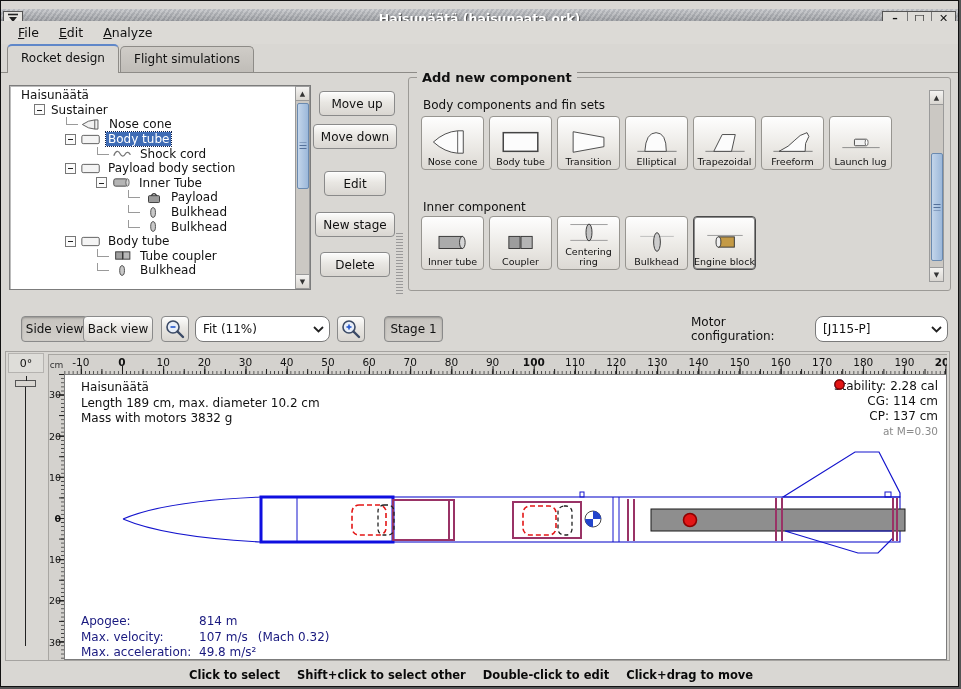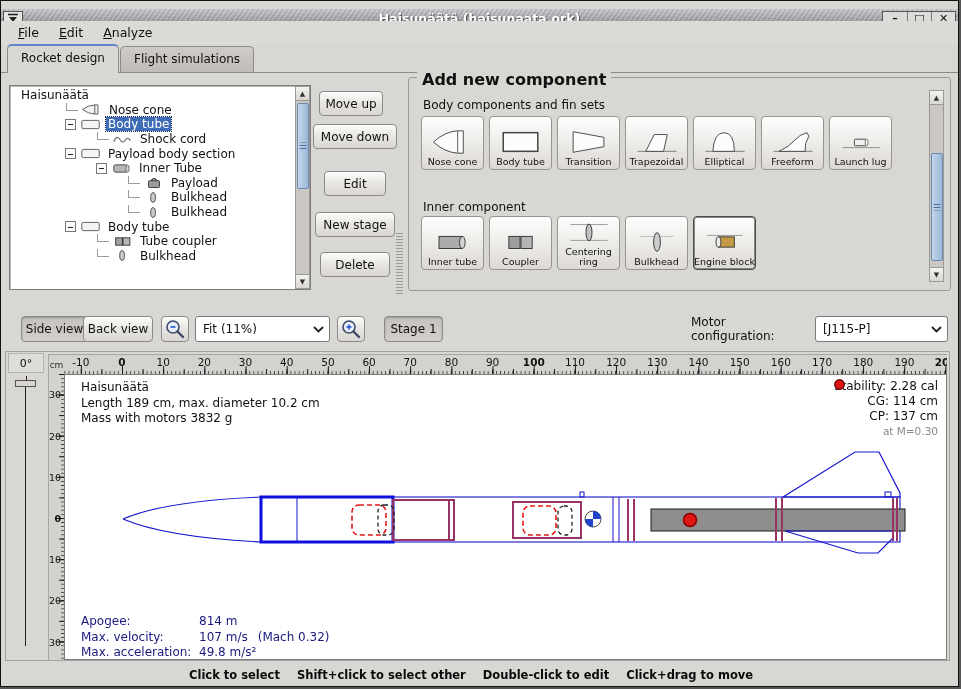--- a/index.html
+++ b/index.html
@@ -53,21 +53,21 @@
   .action-btn{position:absolute;height:25px;font-size:12px;color:#111;text-align:center;
     border:1px solid #8a8a8a;border-radius:4px;
     background:linear-gradient(#fdfdfc,#e9e7e3 45%,#d9d6d1);box-shadow:inset 0 1px 0 rgba(255,255,255,.7);
     display:flex;align-items:center;justify-content:center;}
 
   .splitter{position:absolute;left:395px;top:232px;width:7px;height:62px;
     background:repeating-linear-gradient(180deg,#8a8a8a 0 1px,transparent 1px 3px);
     background-size:3px 100%;background-repeat:repeat-x;opacity:.8;}
 
   .groupbox{position:absolute;left:407px;top:76px;width:543px;height:214px;border:1px solid #9c9a96;border-radius:3px;}
-  .groupbox .legend{position:absolute;top:-8px;left:8px;background:#d9d7d3;padding:0 5px;font-size:16px;font-weight:bold;color:#111;}
+  .groupbox .legend{position:absolute;top:-8px;left:8px;background:#d9d7d3;padding:0 5px;font-size:13px;font-weight:bold;color:#111;}
   .pal-label{position:absolute;left:14px;font-size:12px;color:#111;}
   .pal-row{position:absolute;left:12px;display:flex;gap:5px;}
   .pal-btn{width:63px;height:54px;border:1px solid #979590;border-radius:4px;
     background:linear-gradient(#fefefe,#eceae6 55%,#dcd9d4);display:flex;flex-direction:column;
     align-items:center;justify-content:flex-end;padding-bottom:2px;}
   .pal-btn.focused{border-color:#4a4a4a;box-shadow:0 0 0 1px #8a8a8a inset;}
   .picon{width:46px;height:28px;flex:0 0 auto;margin-bottom:1px;}
   .plabel{font-size:9.5px;line-height:1.05;text-align:center;color:#111;}
 
   
@@ -78,21 +78,21 @@
   .sb-btn.down{bottom:0;border-top:1px solid #9a9a9a;}
   .sb-thumb{position:absolute;left:0.5px;right:0.5px;border:1px solid #6a8ab0;border-radius:2px;
     background:linear-gradient(90deg,#c3d5ea,#9cb8da);}
   .sb-thumb::after{content:"";position:absolute;left:50%;top:50%;width:7px;height:7px;transform:translate(-50%,-50%);
     background:repeating-linear-gradient(180deg,#55719a 0 1px,transparent 1px 3px);}
 
   
   .vb-btn{position:absolute;top:315px;height:26px;font-size:12px;color:#111;border:1px solid #8a8a8a;border-radius:4px;
     background:linear-gradient(#fdfdfc,#e9e7e3 45%,#d9d6d1);display:flex;align-items:center;justify-content:center;}
   .vb-btn.pressed{background:linear-gradient(#c6c3be,#d2cfca);box-shadow:inset 0 1px 2px rgba(0,0,0,.25);}
-  .combo{position:absolute;top:315px;height:26px;background:#fff;border:1px solid #7a7a7a;border-radius:3px;
+  .combo{position:absolute;top:315px;height:26px;background:#fff;border:1px solid #7a7a7a;border-radius:8px;
     display:flex;align-items:center;}
   .combo .val{flex:1;font-size:12px;color:#111;padding-left:7px;white-space:nowrap;overflow:hidden;}
   .combo .arr{width:22px;display:flex;align-items:center;justify-content:center;}
   .vb-label{position:absolute;top:315px;height:26px;display:flex;align-items:center;font-size:12px;color:#111;}
 
   
   .figure{position:absolute;left:4px;top:350px;width:945px;height:310px;background:#d9d7d3;border:1px solid #a5a3a0;}
   .rot-label{position:absolute;left:2px;top:1px;width:36px;height:20px;font-size:11px;color:#111;
     display:flex;align-items:center;justify-content:center;border:1px solid #b5b3b0;background:#deddd9;}
   .rot-slider{position:absolute;left:2px;top:24px;width:36px;bottom:6px;}
@@ -248,20 +248,24 @@
   <div class="tabbar" id="tabbar">
       <div class="tab active">Rocket design</div>
       <div class="tab">Flight simulations</div>
     </div>
 
   <div class="tree-panel">
     <div class="tree-rows" id="treeRows">
         <div class="tree-row" style="padding-left: 8px;">
           <span class="tree-label">Haisunäätä</span>
         </div>
+        <div class="tree-row" style="padding-left: 23px;">
+          <span class="expander"></span>
+          <span class="tree-label">Sustainer</span>
+        </div>
         <div class="tree-row" style="padding-left: 55px;">
           <span class="stub"></span>
           <svg class="ticon" viewBox="0 0 24 13">
             <use href="#ti-nosecone"></use>
           </svg>
           <span class="tree-label">Nose cone</span>
         </div>
         <div class="tree-row" style="padding-left: 54px;">
           <span class="expander"></span>
           <svg class="ticon" viewBox="0 0 24 13">
@@ -362,29 +366,29 @@
             <div class="plabel">Body tube</div>
           </div>
           <div class="pal-btn">
             <svg class="picon" viewBox="0 0 48 30">
               <use href="#pi-transition"></use>
             </svg>
             <div class="plabel">Transition</div>
           </div>
           <div class="pal-btn">
             <svg class="picon" viewBox="0 0 48 30">
+              <use href="#pi-elliptical"></use>
+            </svg>
+            <div class="plabel">Elliptical</div>
+          </div>
+          <div class="pal-btn">
+            <svg class="picon" viewBox="0 0 48 30">
               <use href="#pi-trapezoidal"></use>
             </svg>
             <div class="plabel">Trapezoidal</div>
-          </div>
-          <div class="pal-btn">
-            <svg class="picon" viewBox="0 0 48 30">
-              <use href="#pi-elliptical"></use>
-            </svg>
-            <div class="plabel">Elliptical</div>
           </div>
           <div class="pal-btn">
             <svg class="picon" viewBox="0 0 48 30">
               <use href="#pi-freeform"></use>
             </svg>
             <div class="plabel">Freeform</div>
           </div>
           <div class="pal-btn">
             <svg class="picon" viewBox="0 0 48 30">
               <use href="#pi-launchlug"></use>
@@ -603,18 +607,18 @@
       </div>
     </div>
   </div>
 
   <div class="statusbar" id="statusbar">
       <span class="hint">Click to select</span>
       <span class="hint">Shift+click to select other</span>
       <span class="hint">Double-click to edit</span>
       <span class="hint">Click+drag to move</span>
     </div>
-<div class="action-btn" style="left: 318px; top: 90px; width: 64px;">Move up</div>
+<div class="action-btn" style="left: 318px; top: 90px; width: 76px;">Move up</div>
     <div class="action-btn" style="left: 312px; top: 123px; width: 84px;">Move down</div>
     <div class="action-btn" style="left: 323px; top: 170px; width: 62px;">Edit</div>
     <div class="action-btn" style="left: 314px; top: 211px; width: 80px;">New stage</div>
     <div class="action-btn" style="left: 319px; top: 251px; width: 70px;">Delete</div>
   </div>
 
 </body></html>

